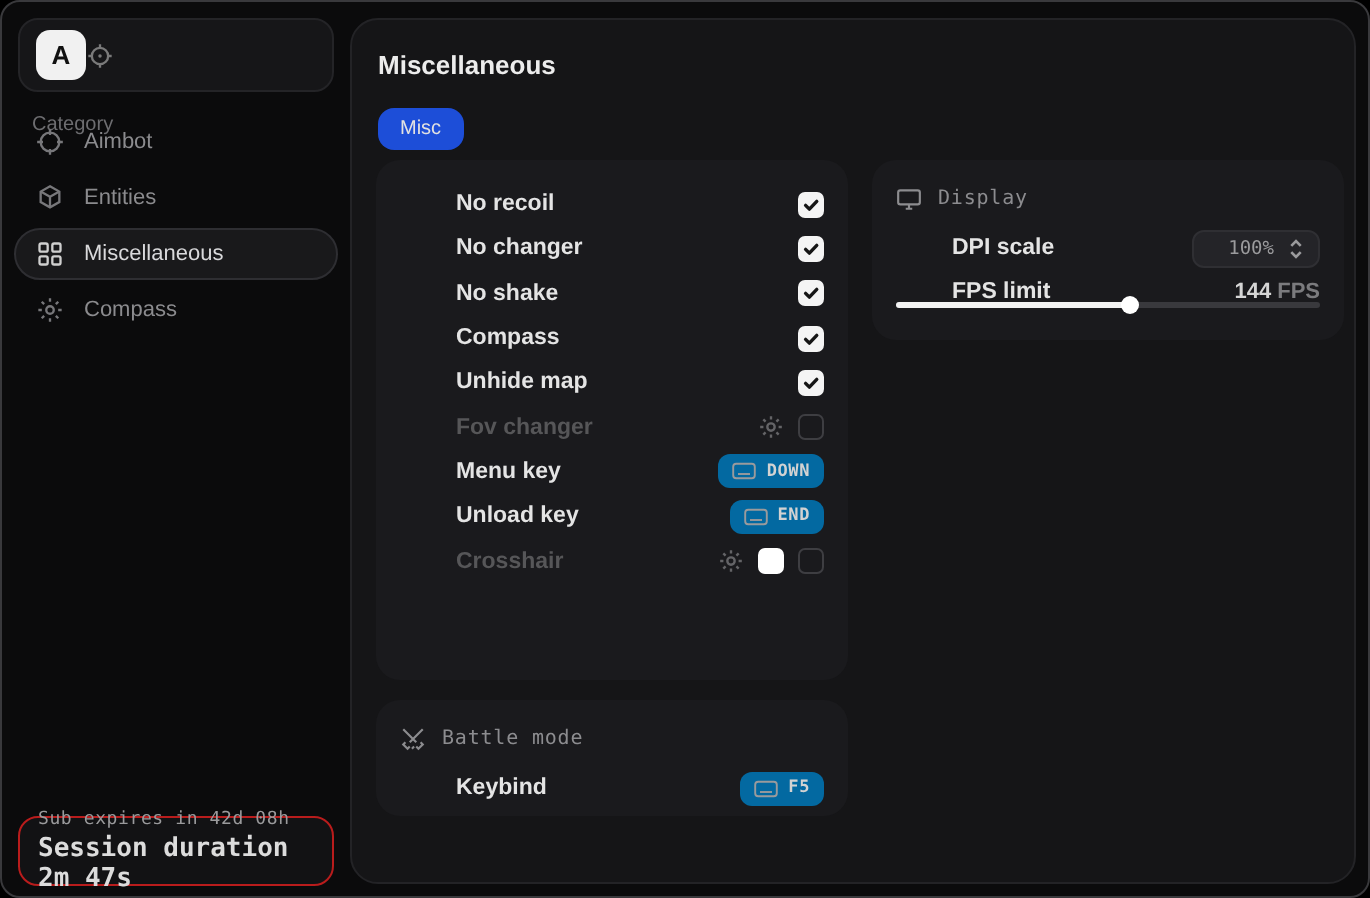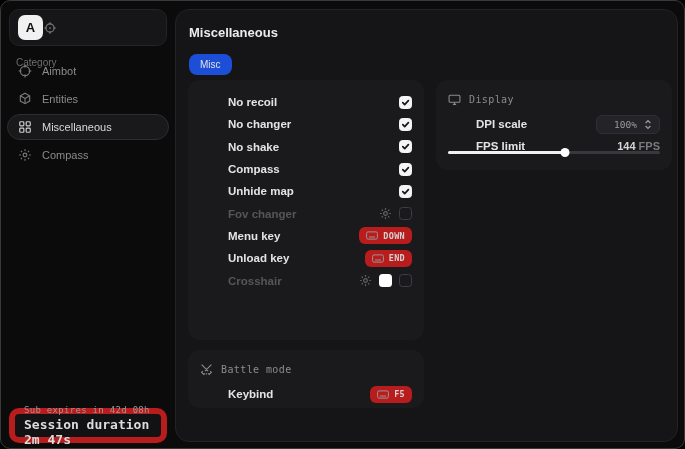--- a/index.html
+++ b/index.html
@@ -30,21 +30,21 @@
   .nav-item {
     height:26px; margin-bottom:2px; display:flex; align-items:center;
     padding:0 10px; border-radius:999px; color:#8b8b8e; font-size:11px;
     border:1px solid transparent; cursor:pointer;
   }
   .nav-item .nic { width:14px; height:14px; margin-right:10px; display:flex; color:#77777a; }
   .nav-item.active { background:#19191b; border-color:#2e2e32; color:#d9d9db; }
   .nav-item.active .nic { color:#cfcfcf; }
   .sub-card {
     position:absolute; left:8px; top:407px; width:158px; height:35px;
-    background:#121214; border:6px solid #b91c1c; border-radius:10px;
+    background:#121214; border:1px solid #b91c1c; border-radius:10px;
     padding:4px 9px; display:flex; flex-direction:column; justify-content:center;
   }
   .sub-line1 { font-family:"DejaVu Sans Mono", monospace; font-size:9px; color:#9a9a9c; letter-spacing:0.3px; }
   .sub-line2 { font-family:"DejaVu Sans Mono", monospace; font-size:13px; font-weight:bold; color:#dcdcdc; margin-top:2px; }
   
   .main {
     position:absolute; left:174px; top:8px; width:503px; height:433px;
     background:#151517; border:1px solid #232326; border-radius:14px;
   }
   .page-title { position:absolute; left:13px; top:15px; font-size:13px; font-weight:bold; color:#ececec; }
@@ -68,21 +68,21 @@
   .cbx {
     width:13px; height:13px; border-radius:3.5px; cursor:pointer;
     border:1.5px solid #3e3e42; background:transparent;
     display:flex; align-items:center; justify-content:center;
   }
   .cbx.on { background:#f4f4f4; border-color:#f4f4f4; }
   .cbx svg { display:none; }
   .cbx.on svg { display:block; }
   .swatch { width:13px; height:13px; border-radius:3.5px; background:#ffffff; cursor:pointer; }
   .keybadge {
-    height:17px; padding:0 7px; background:#b91c1c; border-radius:6px;
+    height:17px; padding:0 7px; background:#0369a1; border-radius:6px;
     display:flex; align-items:center; gap:5px; cursor:pointer;
   }
   .keybadge .kic { width:12px; height:9px; display:flex; color:#9a9a9c; }
   .keybadge .ktxt { font-family:"DejaVu Sans Mono", monospace; font-size:8.5px; font-weight:bold; color:#d2d2d2; letter-spacing:0.3px; }
   .select-box {
     height:19px; padding:0 6px 0 17px; background:#242428; border:1px solid #2f2f33;
     border-radius:6px; display:flex; align-items:center; gap:6px; cursor:pointer;
   }
   .select-box .stxt { font-family:"DejaVu Sans Mono", monospace; font-size:9.5px; color:#9b9b9d; }
   .select-box .sic { width:10px; height:11px; display:flex; color:#9b9b9d; }

